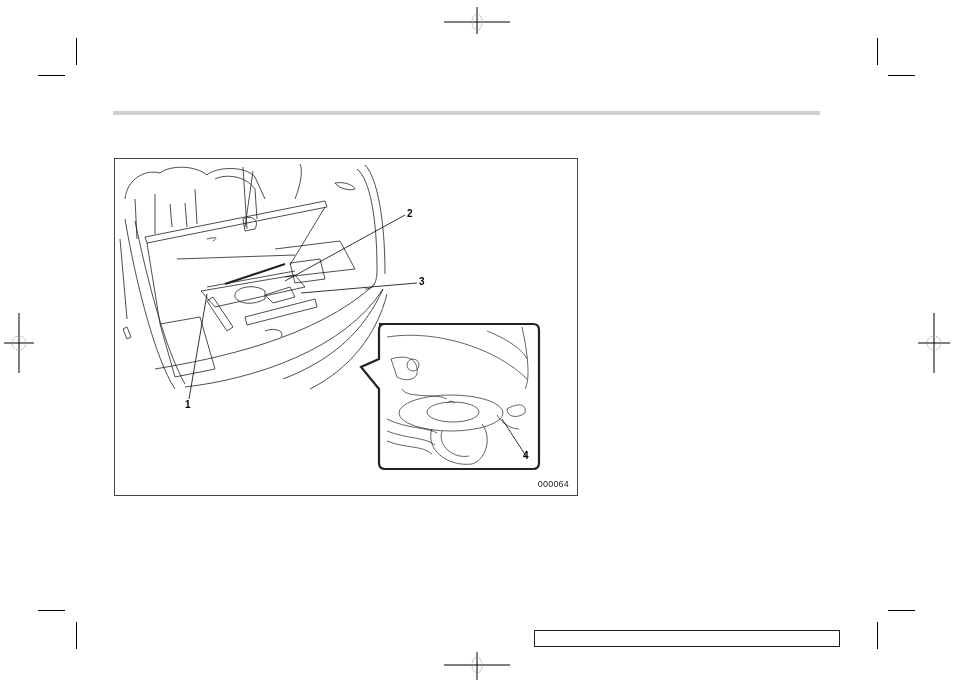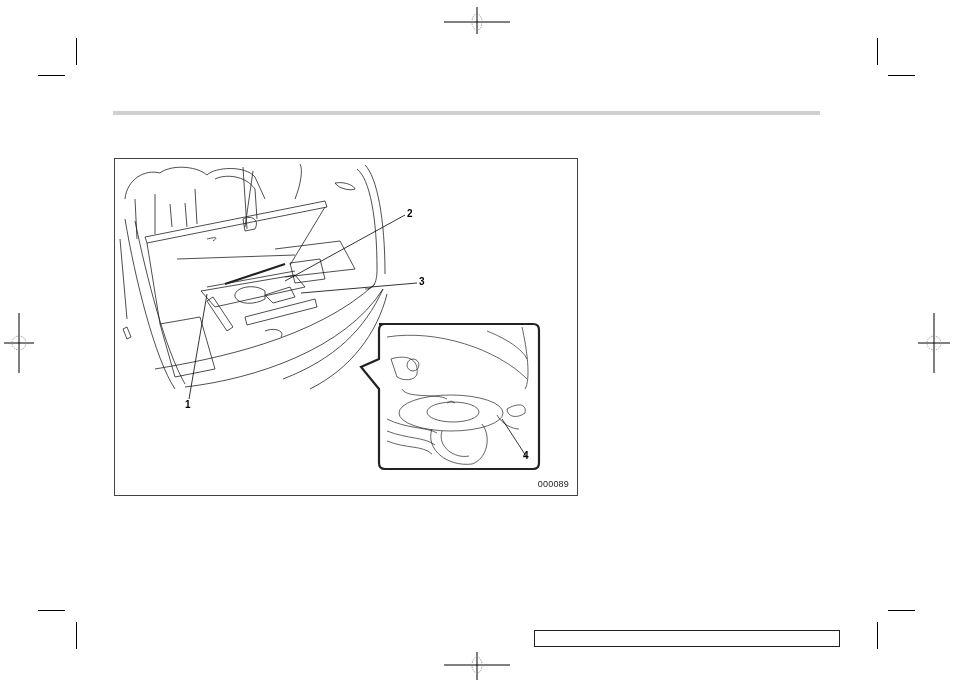--- a/index.html
+++ b/index.html
@@ -127,18 +127,18 @@
       <path d="M150 96 C 155 105, 165 110, 172 110"></path>
     </g>
     <line x1="155" y1="100" x2="179" y2="137" stroke="#000" stroke-width="0.8"></line>
   </svg>
 
   <span class="callout" style="left:70px; top:240px;">1</span>
   <span class="callout" style="left:292px; top:49px;">2</span>
   <span class="callout" style="left:304px; top:117px;">3</span>
   <span class="callout" style="left:408px; top:291px;">4</span>
 
-  <span class="fig-code">000089</span>
+  <span class="fig-code">000064</span>
 </div>
 
 <div class="footer-box">
   <span></span>
 </div>
 
 </body></html>

